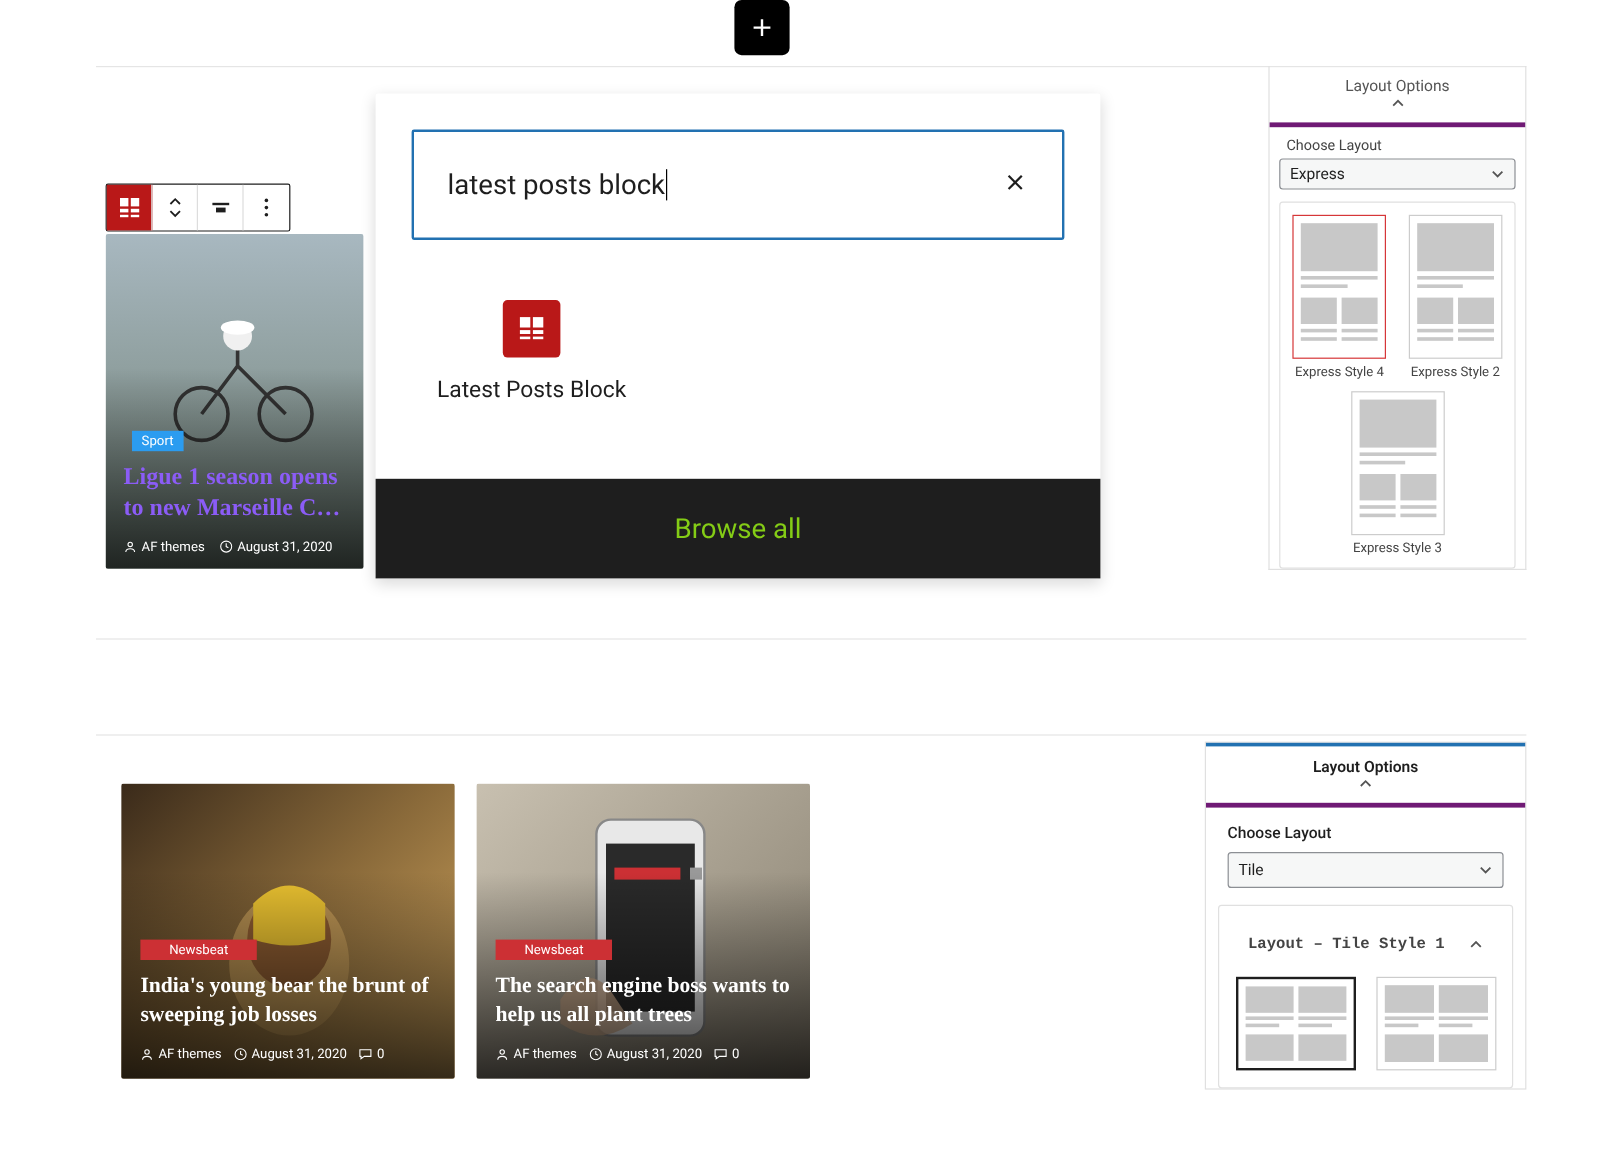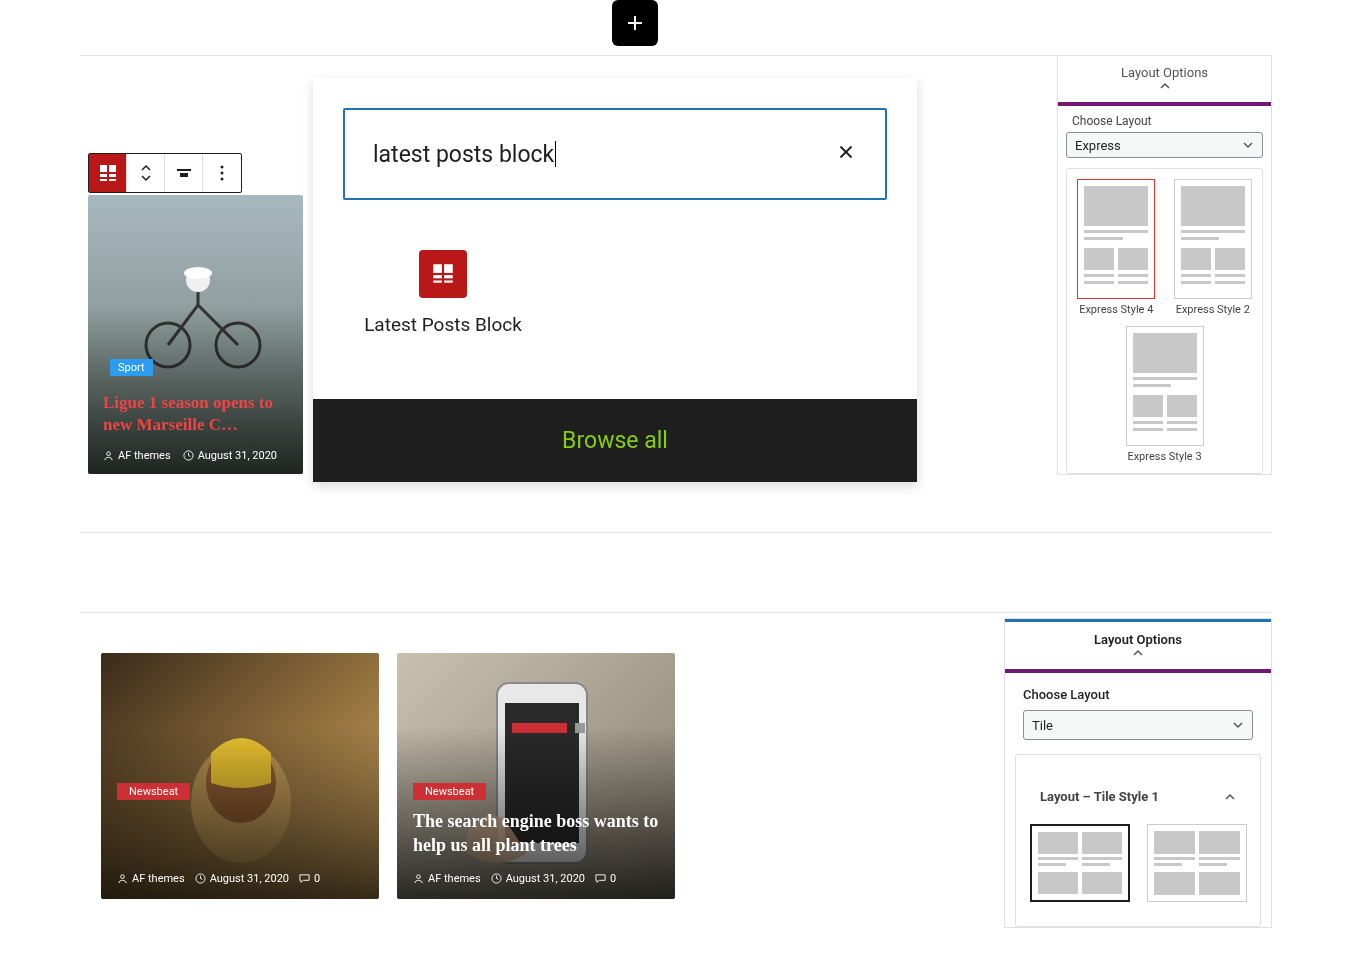--- a/index.html
+++ b/index.html
@@ -19,21 +19,21 @@
     .tb-btn:last-child { border-right: none; }
     .tb-btn.red { background: #b91818; }
     .tb-btn svg { width: 20px; height: 20px; }
 
     
     .post-overlay1 { position: absolute; top: 195px; left: 88px; width: 215px; height: 279px; border-radius: 2px; overflow: hidden; }
     .post-overlay1 .bg { position: absolute; inset: 0; background: linear-gradient(to bottom, #a8b8c0 0%, #8a9a98 50%, #6a7a70 100%); }
     .post-overlay1 .cyclist { position: absolute; top: 60px; left: 40px; width: 140px; height: 120px; }
     .post-overlay1 .grad { position: absolute; inset: 0; background: linear-gradient(to bottom, rgba(0,0,0,0) 40%, rgba(0,0,0,0.7) 100%); }
     .post-overlay1 .tag { position: absolute; top: 140px; left: 22px; background: #2b9cf0; color: #fff; font-size: 11px; padding: 2px 8px; margin-top: 24px; }
-    .post-overlay1 .title { position: absolute; bottom: 38px; left: 15px; right: 5px; color: #ef4444; font-size: 17px; font-weight: 700; line-height: 1.3; font-family: Georgia, serif; }
+    .post-overlay1 .title { position: absolute; bottom: 38px; left: 15px; right: 5px; color: #8b5cf6; font-size: 20px; font-weight: 700; line-height: 1.3; font-family: Georgia, serif; }
     .post-overlay1 .meta { position: absolute; bottom: 12px; left: 15px; color: #fff; font-size: 11px; display: flex; gap: 12px; align-items: center; }
     .meta-item { display: flex; align-items: center; gap: 4px; }
 
     
     .inserter { position: absolute; top: 78px; left: 313px; width: 604px; background: #fff; box-shadow: 0 4px 12px rgba(0,0,0,0.15); border-radius: 2px; }
     .search-wrap { padding: 30px; }
     .search-field { width: 100%; height: 92px; border: 2px solid #2271b1; border-radius: 2px; display: flex; align-items: center; padding: 0 28px; }
     .close-x { cursor: pointer; }
     .close-x svg { width: 22px; height: 22px; }
     .cursor-caret { display: inline-block; width: 1px; height: 26px; background: #000; vertical-align: middle; margin-left: 1px; }
@@ -61,30 +61,30 @@
     .prev-row { display: flex; gap: 4px; }
 
     
     .section2 { position: absolute; top: 612px; left: 80px; right: 80px; border-top: 1px solid #e5e5e5; height: 300px; }
     .tiles { position: absolute; top: 40px; left: 21px; display: flex; gap: 18px; }
     .tile { width: 278px; height: 246px; position: relative; border-radius: 2px; overflow: hidden; }
     .tile .bg { position: absolute; inset: 0; }
     .tile1 .bg { background: linear-gradient(135deg, #3a2a1a 0%, #8a6a3a 50%, #d4a860 100%); }
     .tile2 .bg { background: linear-gradient(135deg, #c8c0b0 0%, #888070 100%); }
     .tile .grad { position: absolute; inset: 0; background: linear-gradient(to bottom, rgba(0,0,0,0) 30%, rgba(0,0,0,0.75) 100%); }
-    .tile .tag { position: absolute; top: 130px; left: 16px; background: #cc3034; color: #fff; font-size: 11px; padding: 2px 12px; }
+    .tile .tag { position: absolute; top: 130px; left: 16px; background: #cc3034; color: #fff; font-size: 11px; padding: 2px 24px; }
     .tile .title { position: absolute; bottom: 42px; left: 16px; right: 16px; color: #fff; font-size: 18px; font-weight: 700; line-height: 1.3; font-family: Georgia, serif; }
     .tile .meta { position: absolute; bottom: 14px; left: 16px; color: #fff; font-size: 11px; display: flex; gap: 10px; align-items: center; }
 
     
     .sidebar2 { position: absolute; top: 618px; right: 80px; width: 268px; border: 1px solid #e0e0e0; }
     .sidebar2 .panel-header.active { border-top: 3px solid #2271b1; color: #1e1e1e; font-weight: 600; }
     .sidebar2 .choose-label { font-size: 13px; color: #1e1e1e; font-weight: 500; padding: 14px 18px 8px; }
     .sidebar2 .select-box { margin: 0 18px 14px; height: 30px; }
-    .sidebar2 .layout-grid-wrap { margin: 0 10px; padding: 24px 10px; }
+    .sidebar2 .layout-grid-wrap { margin: 0 10px; padding: 14px 10px; font-family: Liberation Mono, monospace; }
     .sidebar2 .panel-sub-header { font-weight: 700; }
     .layout-thumb2 { width: 100px; text-align: center; cursor: pointer; }
     .layout-thumb2 .preview { width: 100px; height: 78px; border: 1px solid #ccc; padding: 6px; display: flex; gap: 4px; }
     .layout-thumb2.selected .preview { border: 2px solid #1e1e1e; }
 
     
     .i-user, .i-clock, .i-comment { width: 11px; height: 11px; display: inline-block; }
   </style>
 </head>
 <body>
@@ -280,20 +280,21 @@
       <div class="tile tile1">
         <div class="bg">
           <svg viewBox="0 0 278 246" width="278" height="246">
             <ellipse cx="140" cy="150" rx="50" ry="60" fill="#d4a860" opacity="0.6"></ellipse>
             <ellipse cx="140" cy="130" rx="35" ry="40" fill="#8a5a30"></ellipse>
             <path d="M110 100 Q140 70 170 100 L170 130 Q140 140 110 130 Z" fill="#e8c030"></path>
           </svg>
         </div>
         <div class="grad"></div>
         <span class="tag">Newsbeat</span>
+        <div class="title">India's young bear the brunt of sweeping job losses</div>
         <div class="meta">
           <span class="meta-item">
               <svg class="i-user" viewBox="0 0 12 12" fill="none" stroke="#fff">
                 <circle cx="6" cy="4" r="2"></circle>
                 <path d="M2 11c0-2 2-3 4-3s4 1 4 3"></path>
               </svg>
               <span>AF themes</span>
             </span>
           <span class="meta-item">
               <svg class="i-clock" viewBox="0 0 12 12" fill="none" stroke="#fff">

